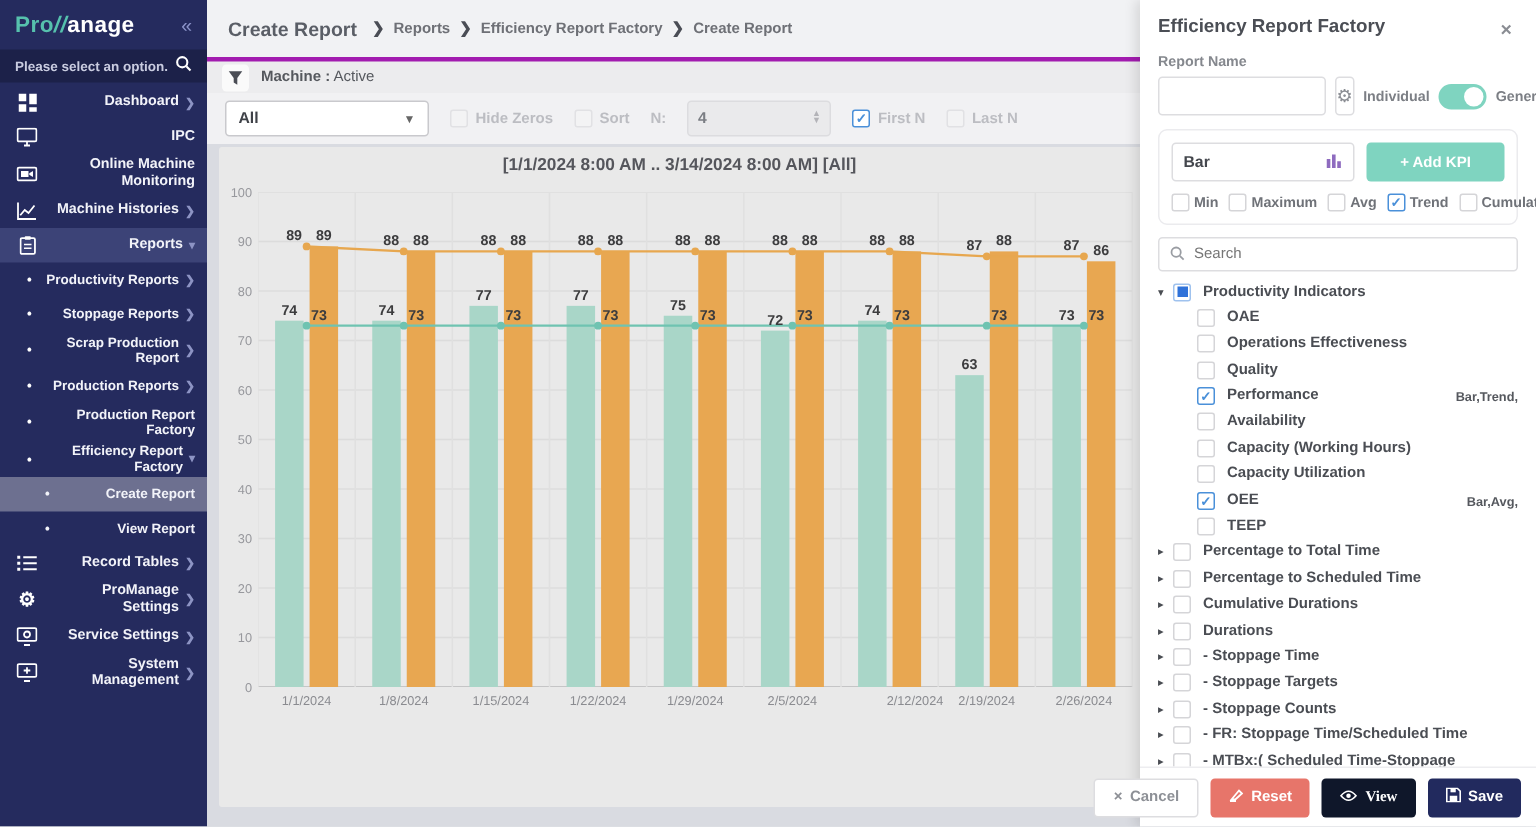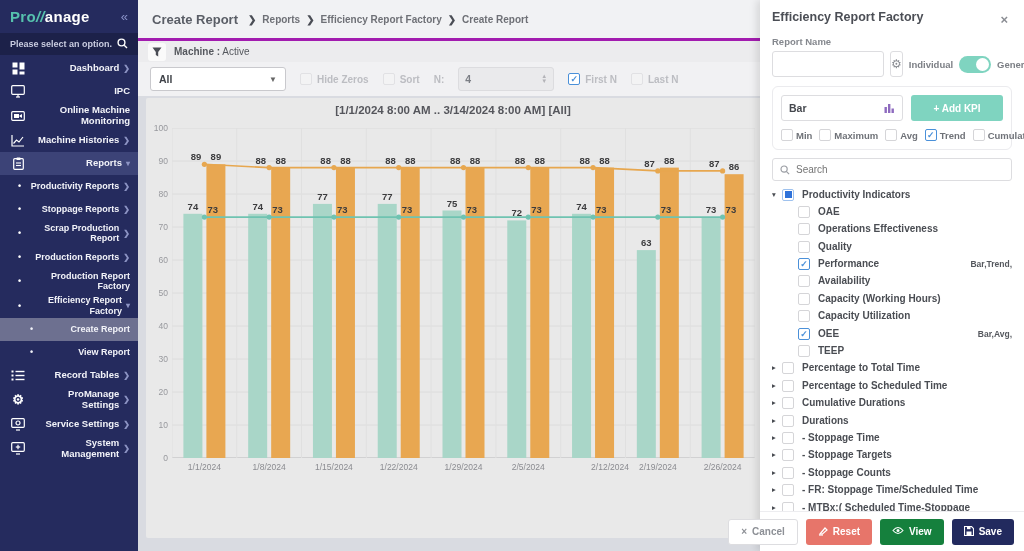--- a/index.html
+++ b/index.html
@@ -86,21 +86,21 @@
   .tree-row { display:flex; align-items:flex-start; min-height:17.4px; padding:1.5px 0; cursor:pointer; }
   .tree-row .caret { width:10px; font-size:7.5px; color:#4a4d53; flex:none; padding-top:1px; }
   .tree-row .cb { margin-right:8px; margin-top:0; }
   .tree-row.lv1 { padding-left:16px; }
   .tree-lbl { font-size:10px; color:#4a4d53; font-weight:bold; line-height:1.25; flex:1; padding-right:4px; }
   .tree-tag { font-size:8.5px; color:#55585e; font-weight:bold; white-space:nowrap; padding-top:1px; }
   .panel-footer { position:absolute; left:0; bottom:0; width:100%; height:40px; border-top:1px solid #ededf0; background:#fff; display:flex; align-items:center; justify-content:flex-end; gap:8px; padding:0 10px; }
   .btn { height:26px; border-radius:3px; font-size:10px; font-weight:bold; display:inline-flex; align-items:center; gap:5px; padding:0 12px; cursor:pointer; border:none; }
   .btn.cancel { background:#fff; border:1px solid #dddde0; color:#8d9096; }
   .btn.reset { background:#e7756a; color:#fff; }
-  .btn.view { background:#15803d; color:#fff; }
+  .btn.view { background:#0f172a; color:#fff;font-family:Liberation Serif, serif; }
   .btn.save { background:#222a5e; color:#fff; }
 </style>
 </head>
 <body>
 
 <div class="app">
 
   <div class="sidebar">
     <div class="logo-row">
       <div class="logo"><span class="pro">Pro</span><span class="slashes">//</span><span>anage</span></div>

